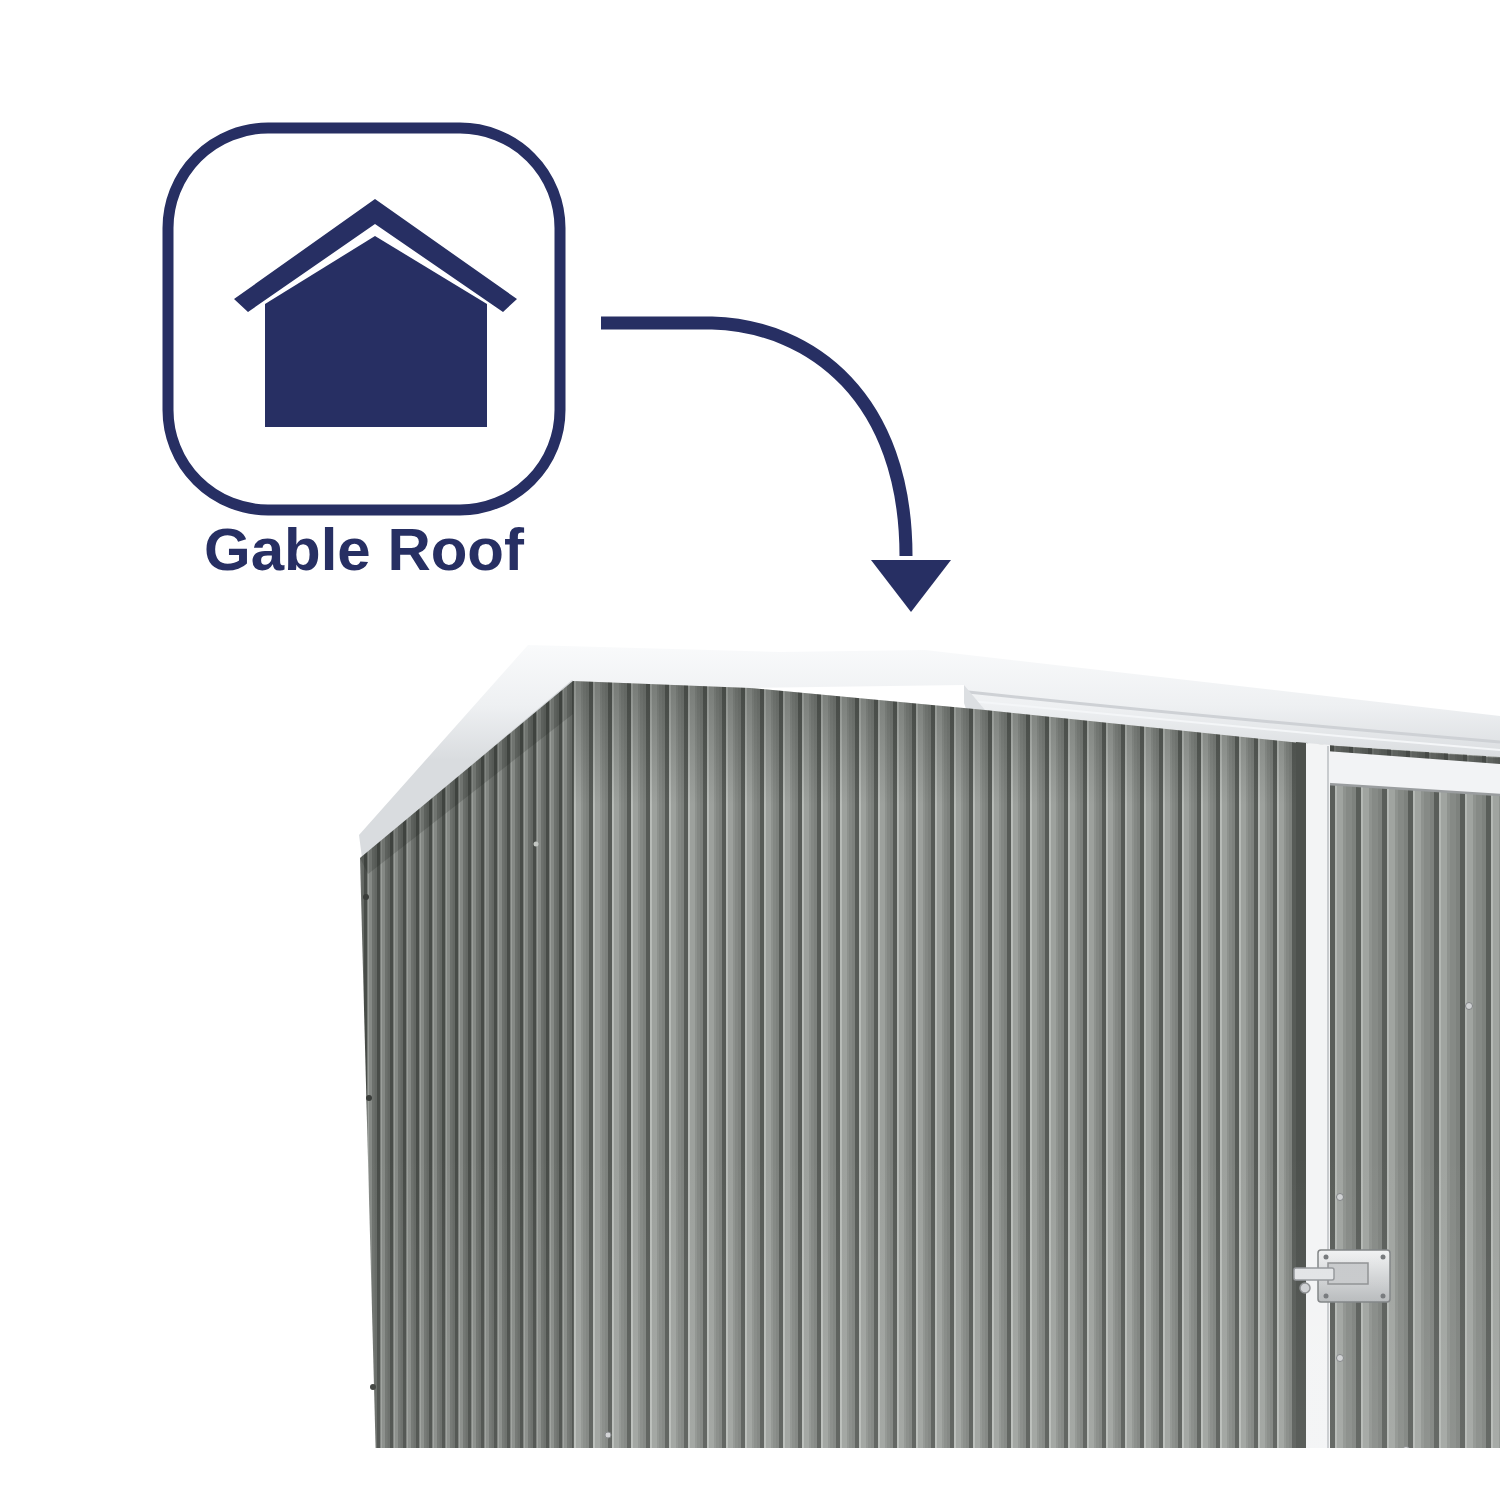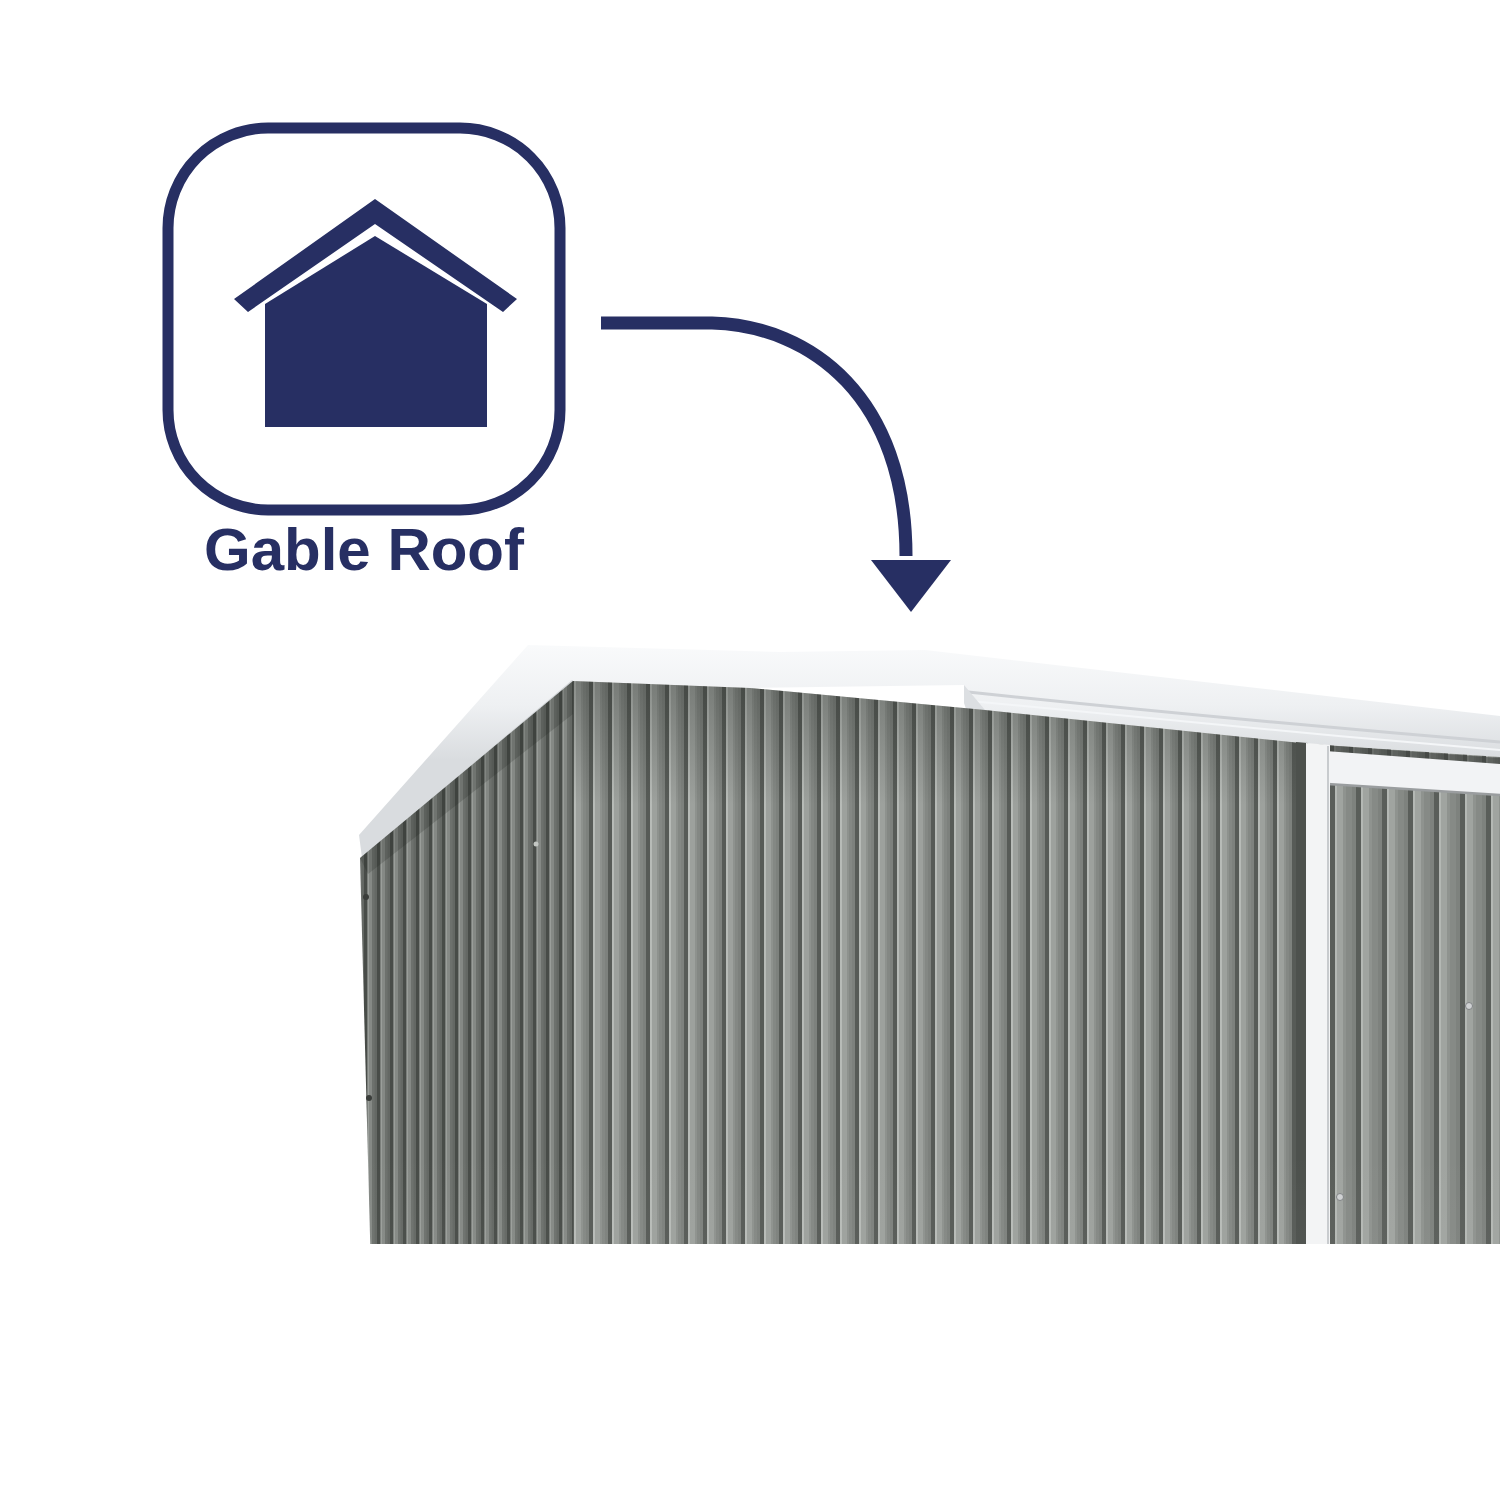--- a/index.html
+++ b/index.html
@@ -1,18 +1,18 @@
 <!DOCTYPE html>
 <html><head>
 <meta charset="utf-8">
 <style>
   html,body{margin:0;padding:0;background:#ffffff;}
   .canvas{
     position:relative;
-    width:1500px;height:1244px;
+    width:1500px;height:1448px;
     background:#ffffff;
     overflow:hidden;
     font-family:"Liberation Sans", sans-serif;
   }
   .scene{position:absolute;left:0;top:0;}
   .callout-label{
     position:absolute;
     left:168px;top:520px;width:392px;
     text-align:center;
     font-size:60px;

